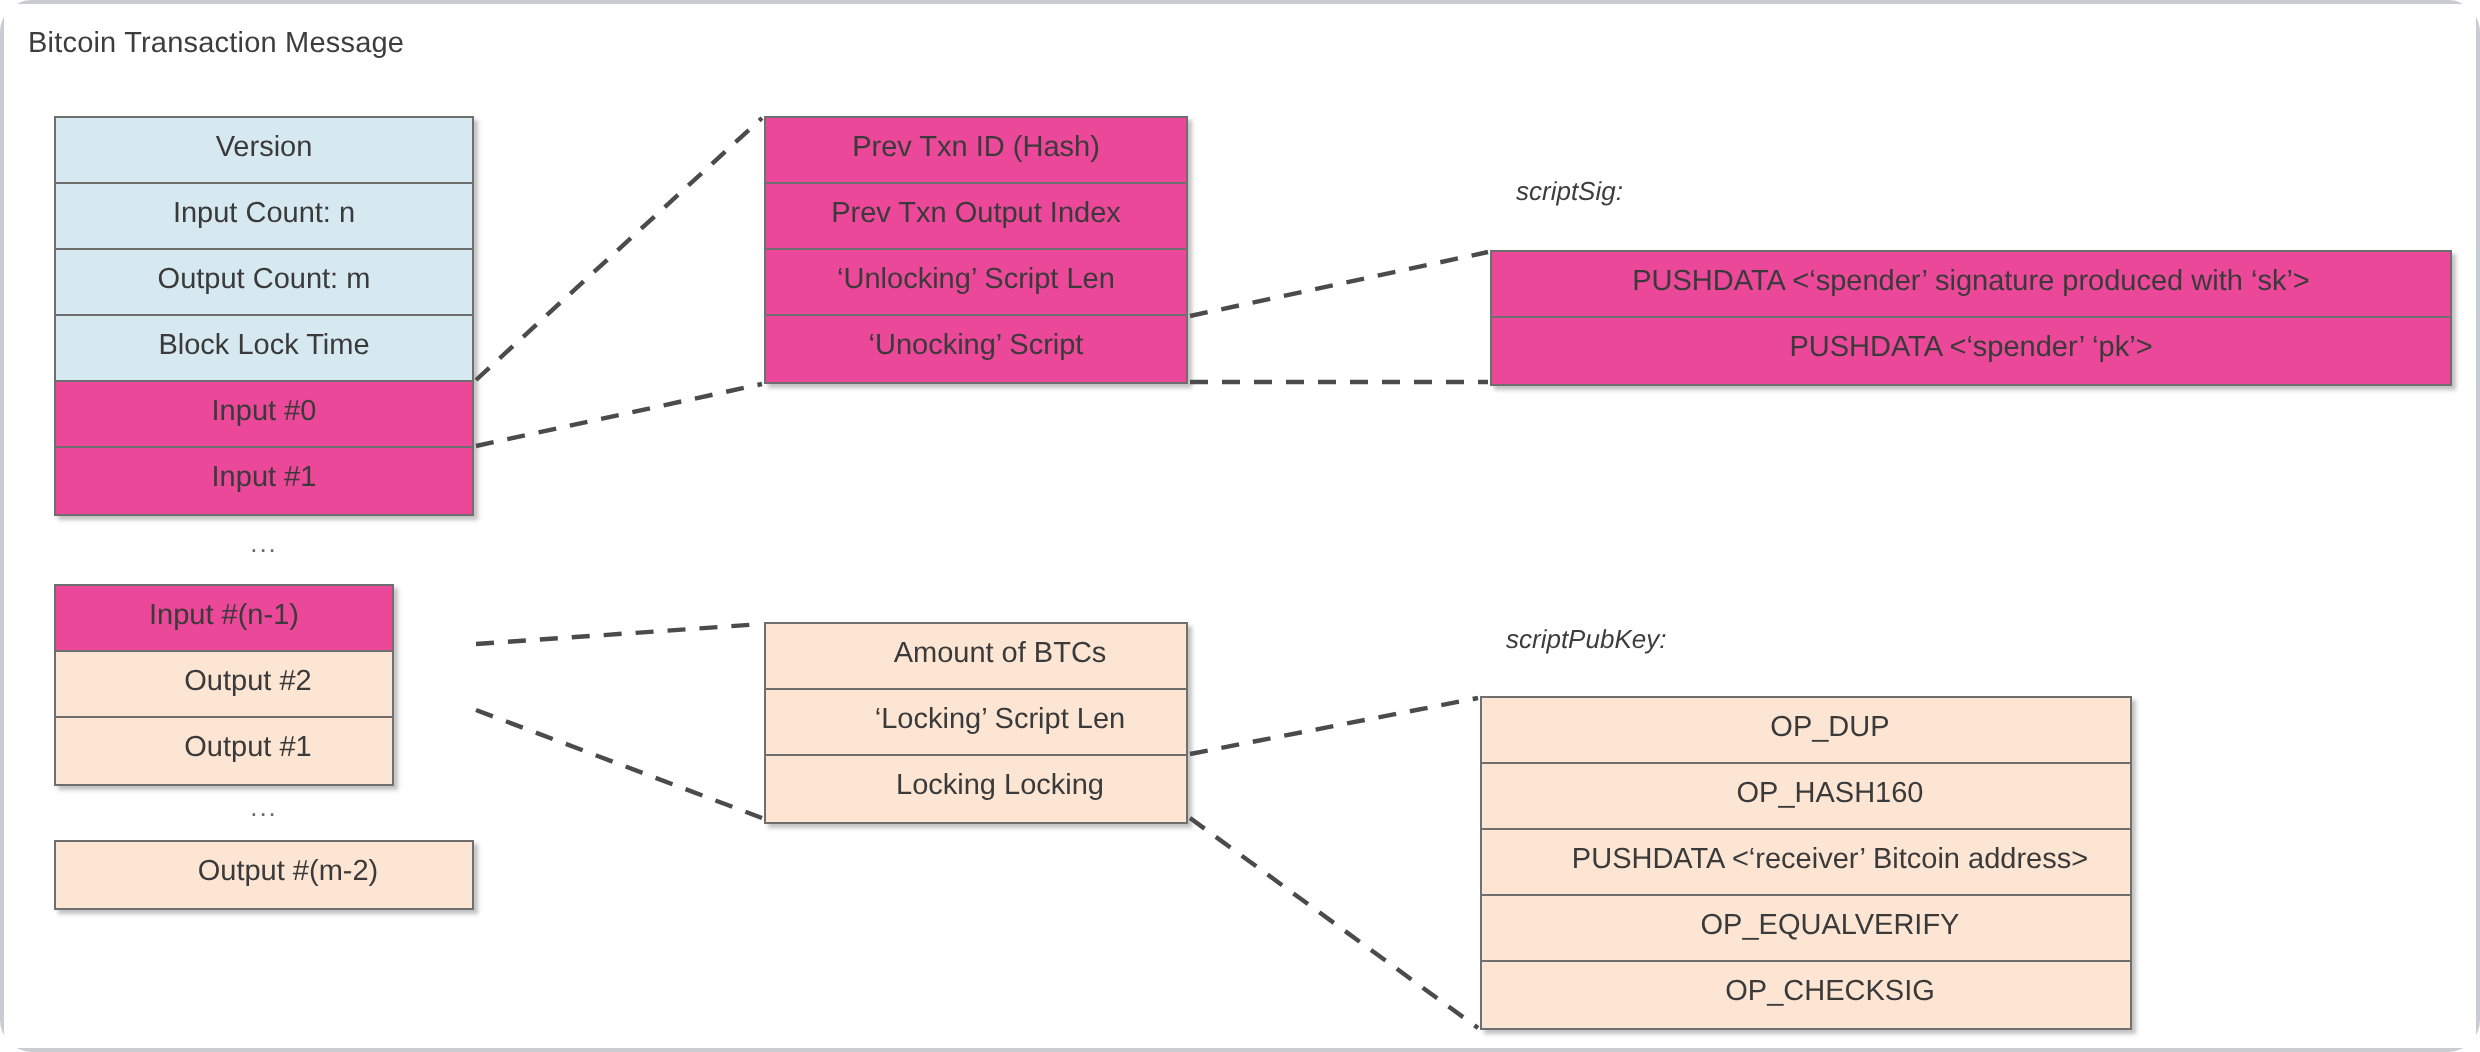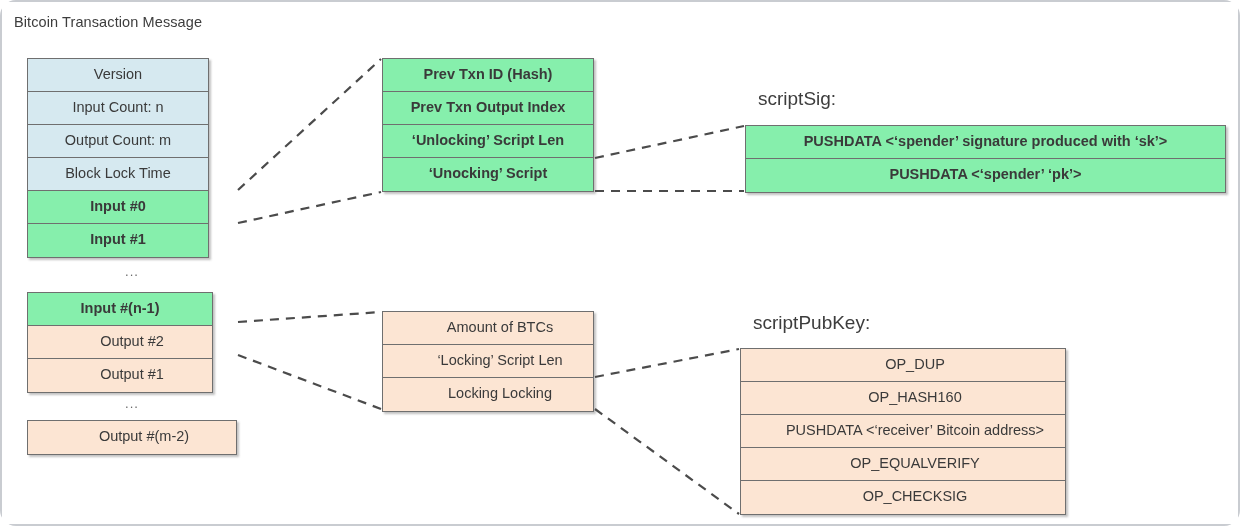--- a/index.html
+++ b/index.html
@@ -35,23 +35,24 @@
     left: 14px;
     top: 14px;
     font-size: 14.5px;
     letter-spacing: 0.1px;
     color: #3d3d3d;
     white-space: nowrap;
   }
 
   .caption {
     position: absolute;
-    font-size: 19px;
+    font-size: 13px;
     color: #3d3d3d;
     white-space: nowrap;
+    font-style: italic;
   }
 
   
   .stack {
     position: absolute;
     box-sizing: border-box;
     border: 1.5px solid #6f6f6f;
     box-shadow: 2px 2px 2px rgba(120,120,120,0.45);
     background: #ffffff;
   }
@@ -62,21 +63,21 @@
     text-align: center;
     font-size: 14.5px;
     color: #3a3a3a;
     border-bottom: 1.5px solid #6f6f6f;
     white-space: nowrap;
     overflow: hidden;
   }
   .row:last-child { border-bottom: none; }
 
   .c-blue   { background: #d6e9f0; }
-  .c-green  { background: #86efac; font-weight: bold; }
+  .c-green  { background: #ec4899; }
   .c-peach  { background: #fce5d3; padding-left: 24px; }
 
   .ellipsis {
     position: absolute;
     font-size: 13px;
     color: #6a6a6a;
     letter-spacing: 1px;
     text-align: center;
     line-height: 12px;
   }
@@ -102,32 +103,32 @@
 
 <div id="canvas">
 
   <div id="frame-top"></div>
   <div id="frame-bottom"></div>
   <div id="frame-left"></div>
   <div id="frame-right"></div>
 
   <div id="title">Bitcoin Transaction Message</div>
 
-  <div class="stack" id="tx-group-one" style="left:27px; top:58px; width:182px;">
+  <div class="stack" id="tx-group-one" style="left:27px; top:58px; width:210px;">
       <div class="row c-blue">Version</div>
       <div class="row c-blue">Input Count: n</div>
       <div class="row c-blue">Output Count: m</div>
       <div class="row c-blue">Block Lock Time</div>
       <div class="row c-green">Input #0</div>
       <div class="row c-green">Input #1</div>
     </div>
 
   <div class="ellipsis" id="tx-ellipsis-one" style="left:27px; top:266px; width:210px;">...</div>
 
-  <div class="stack" id="tx-group-two" style="left:27px; top:292px; width:186px;">
+  <div class="stack" id="tx-group-two" style="left:27px; top:292px; width:170px;">
       <div class="row c-green">Input #(n-1)</div>
       <div class="row c-peach">Output #2</div>
       <div class="row c-peach">Output #1</div>
     </div>
 
   <div class="ellipsis" id="tx-ellipsis-two" style="left:27px; top:398px; width:210px;">...</div>
 
   <div class="stack" id="tx-group-three" style="left:27px; top:420px; width:210px;">
       <div class="row c-peach">Output #(m-2)</div>
     </div>

